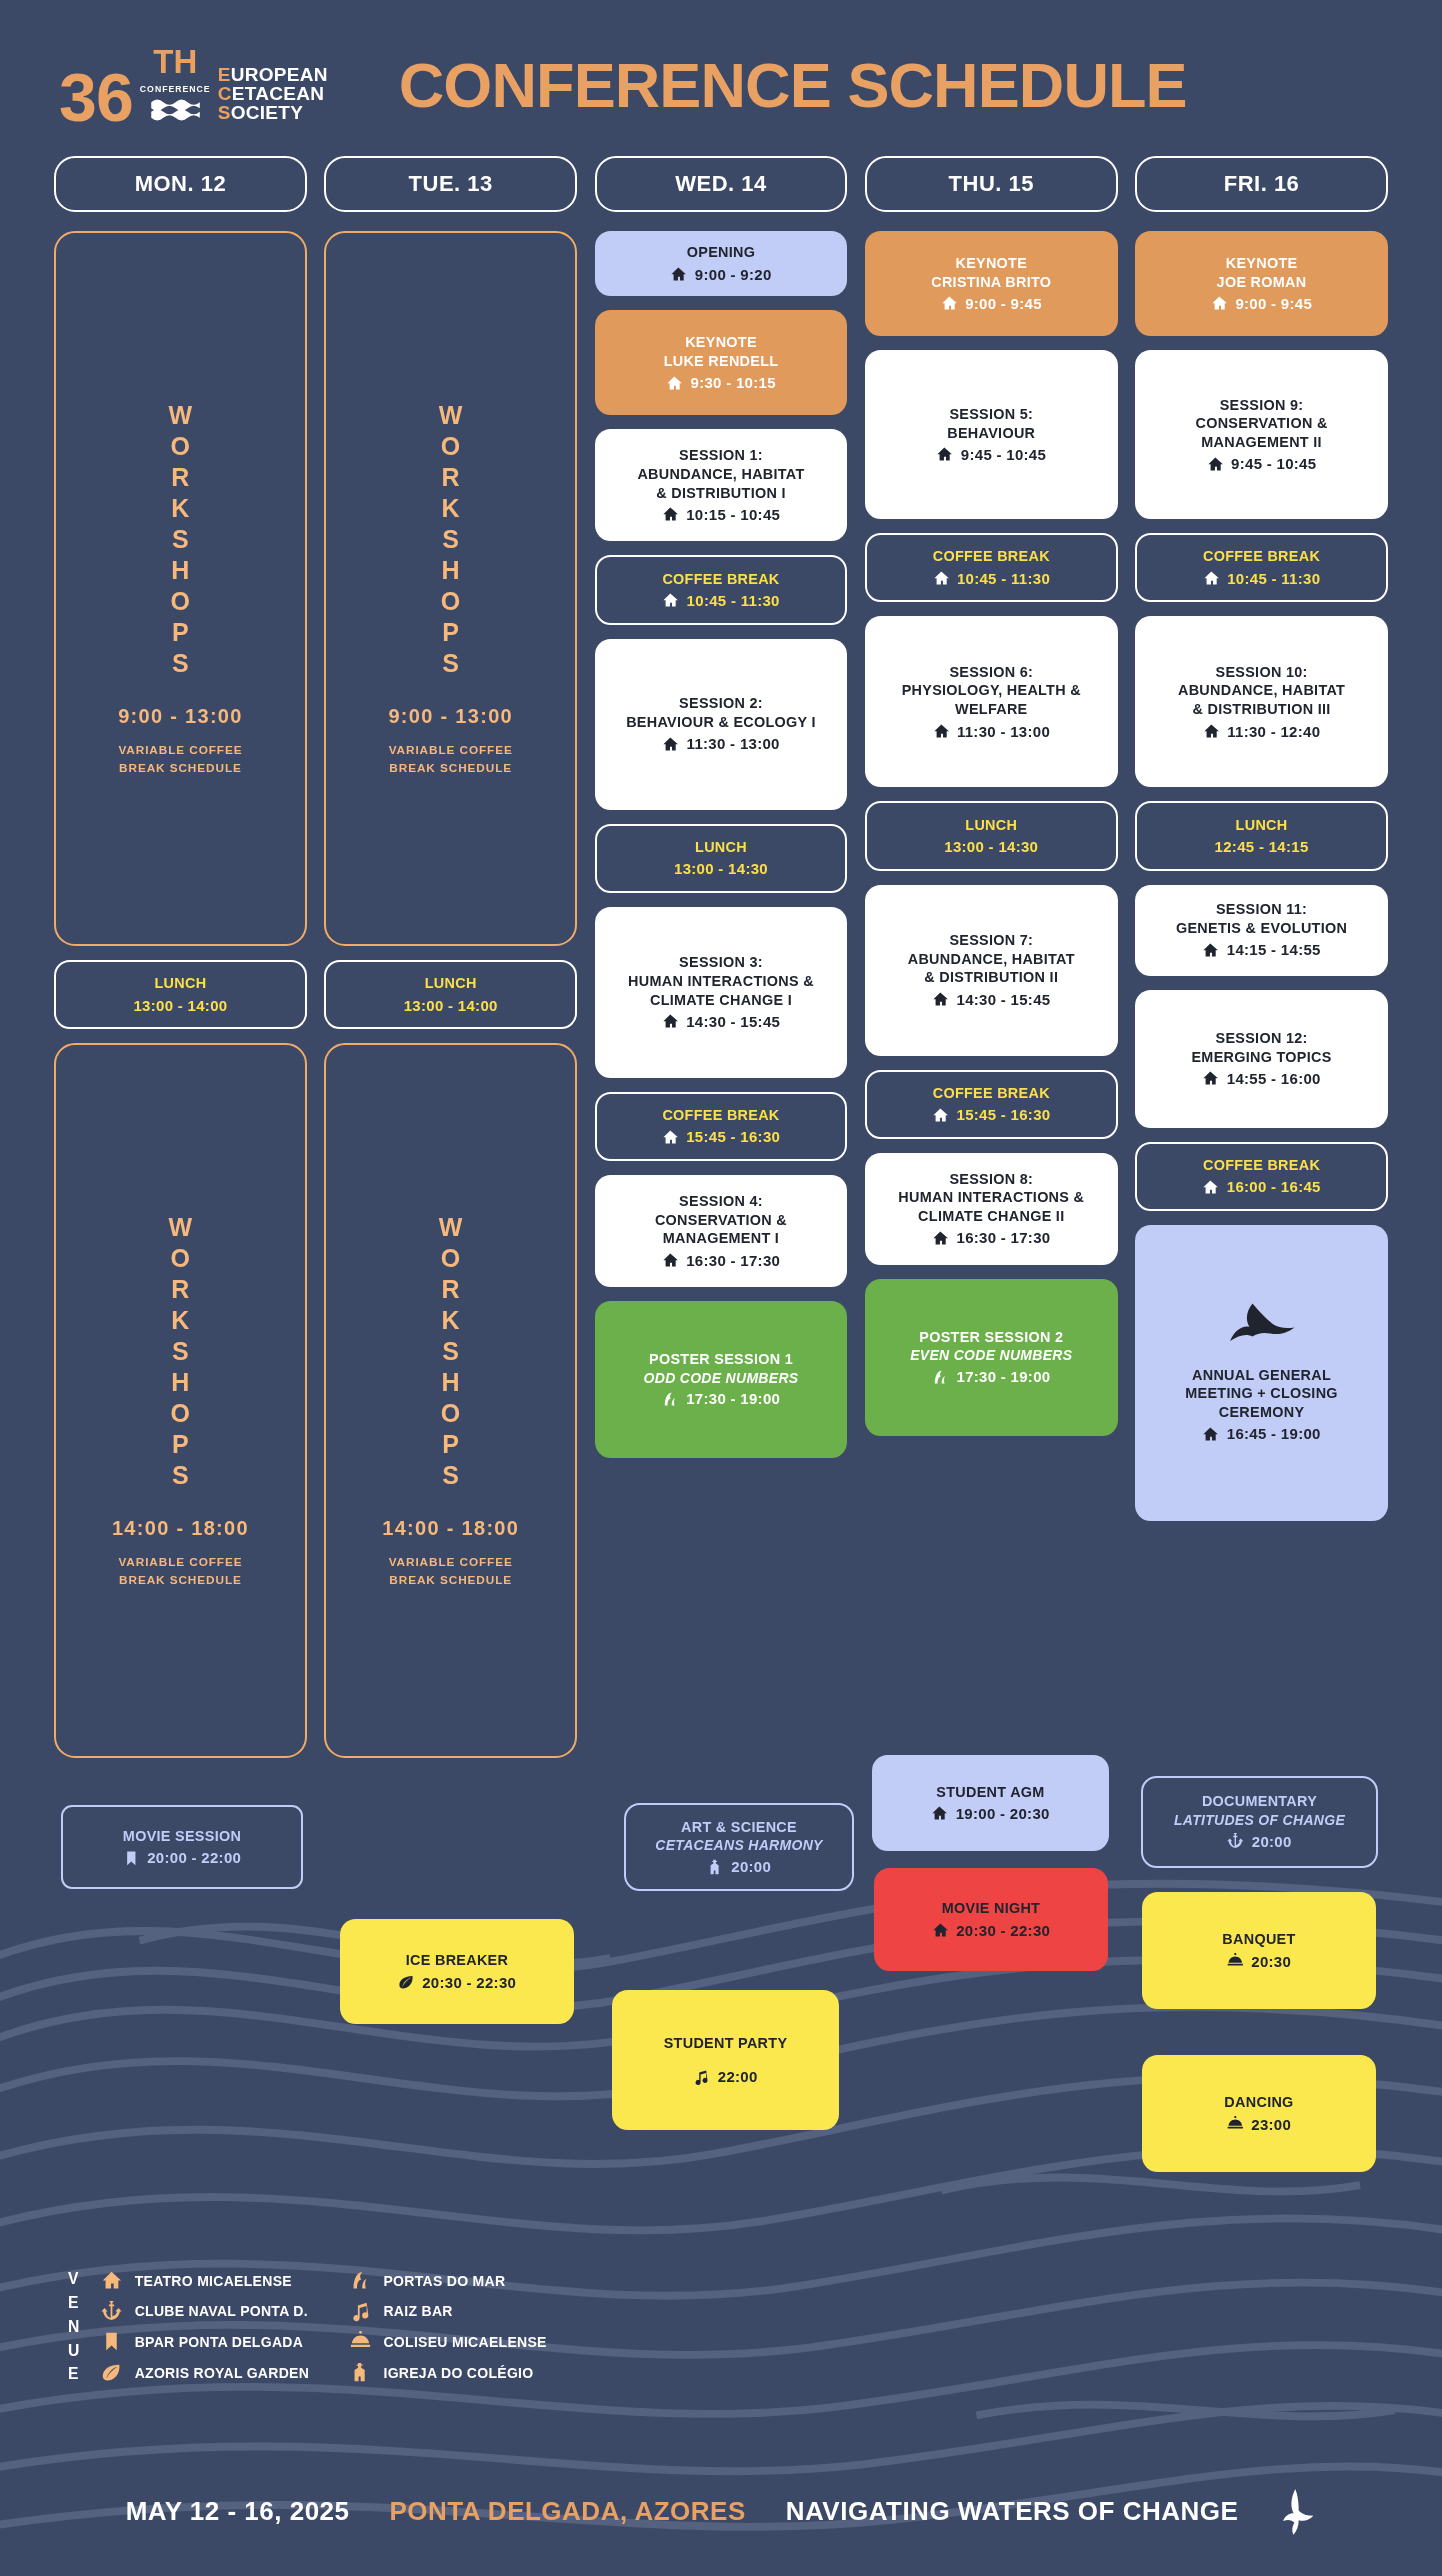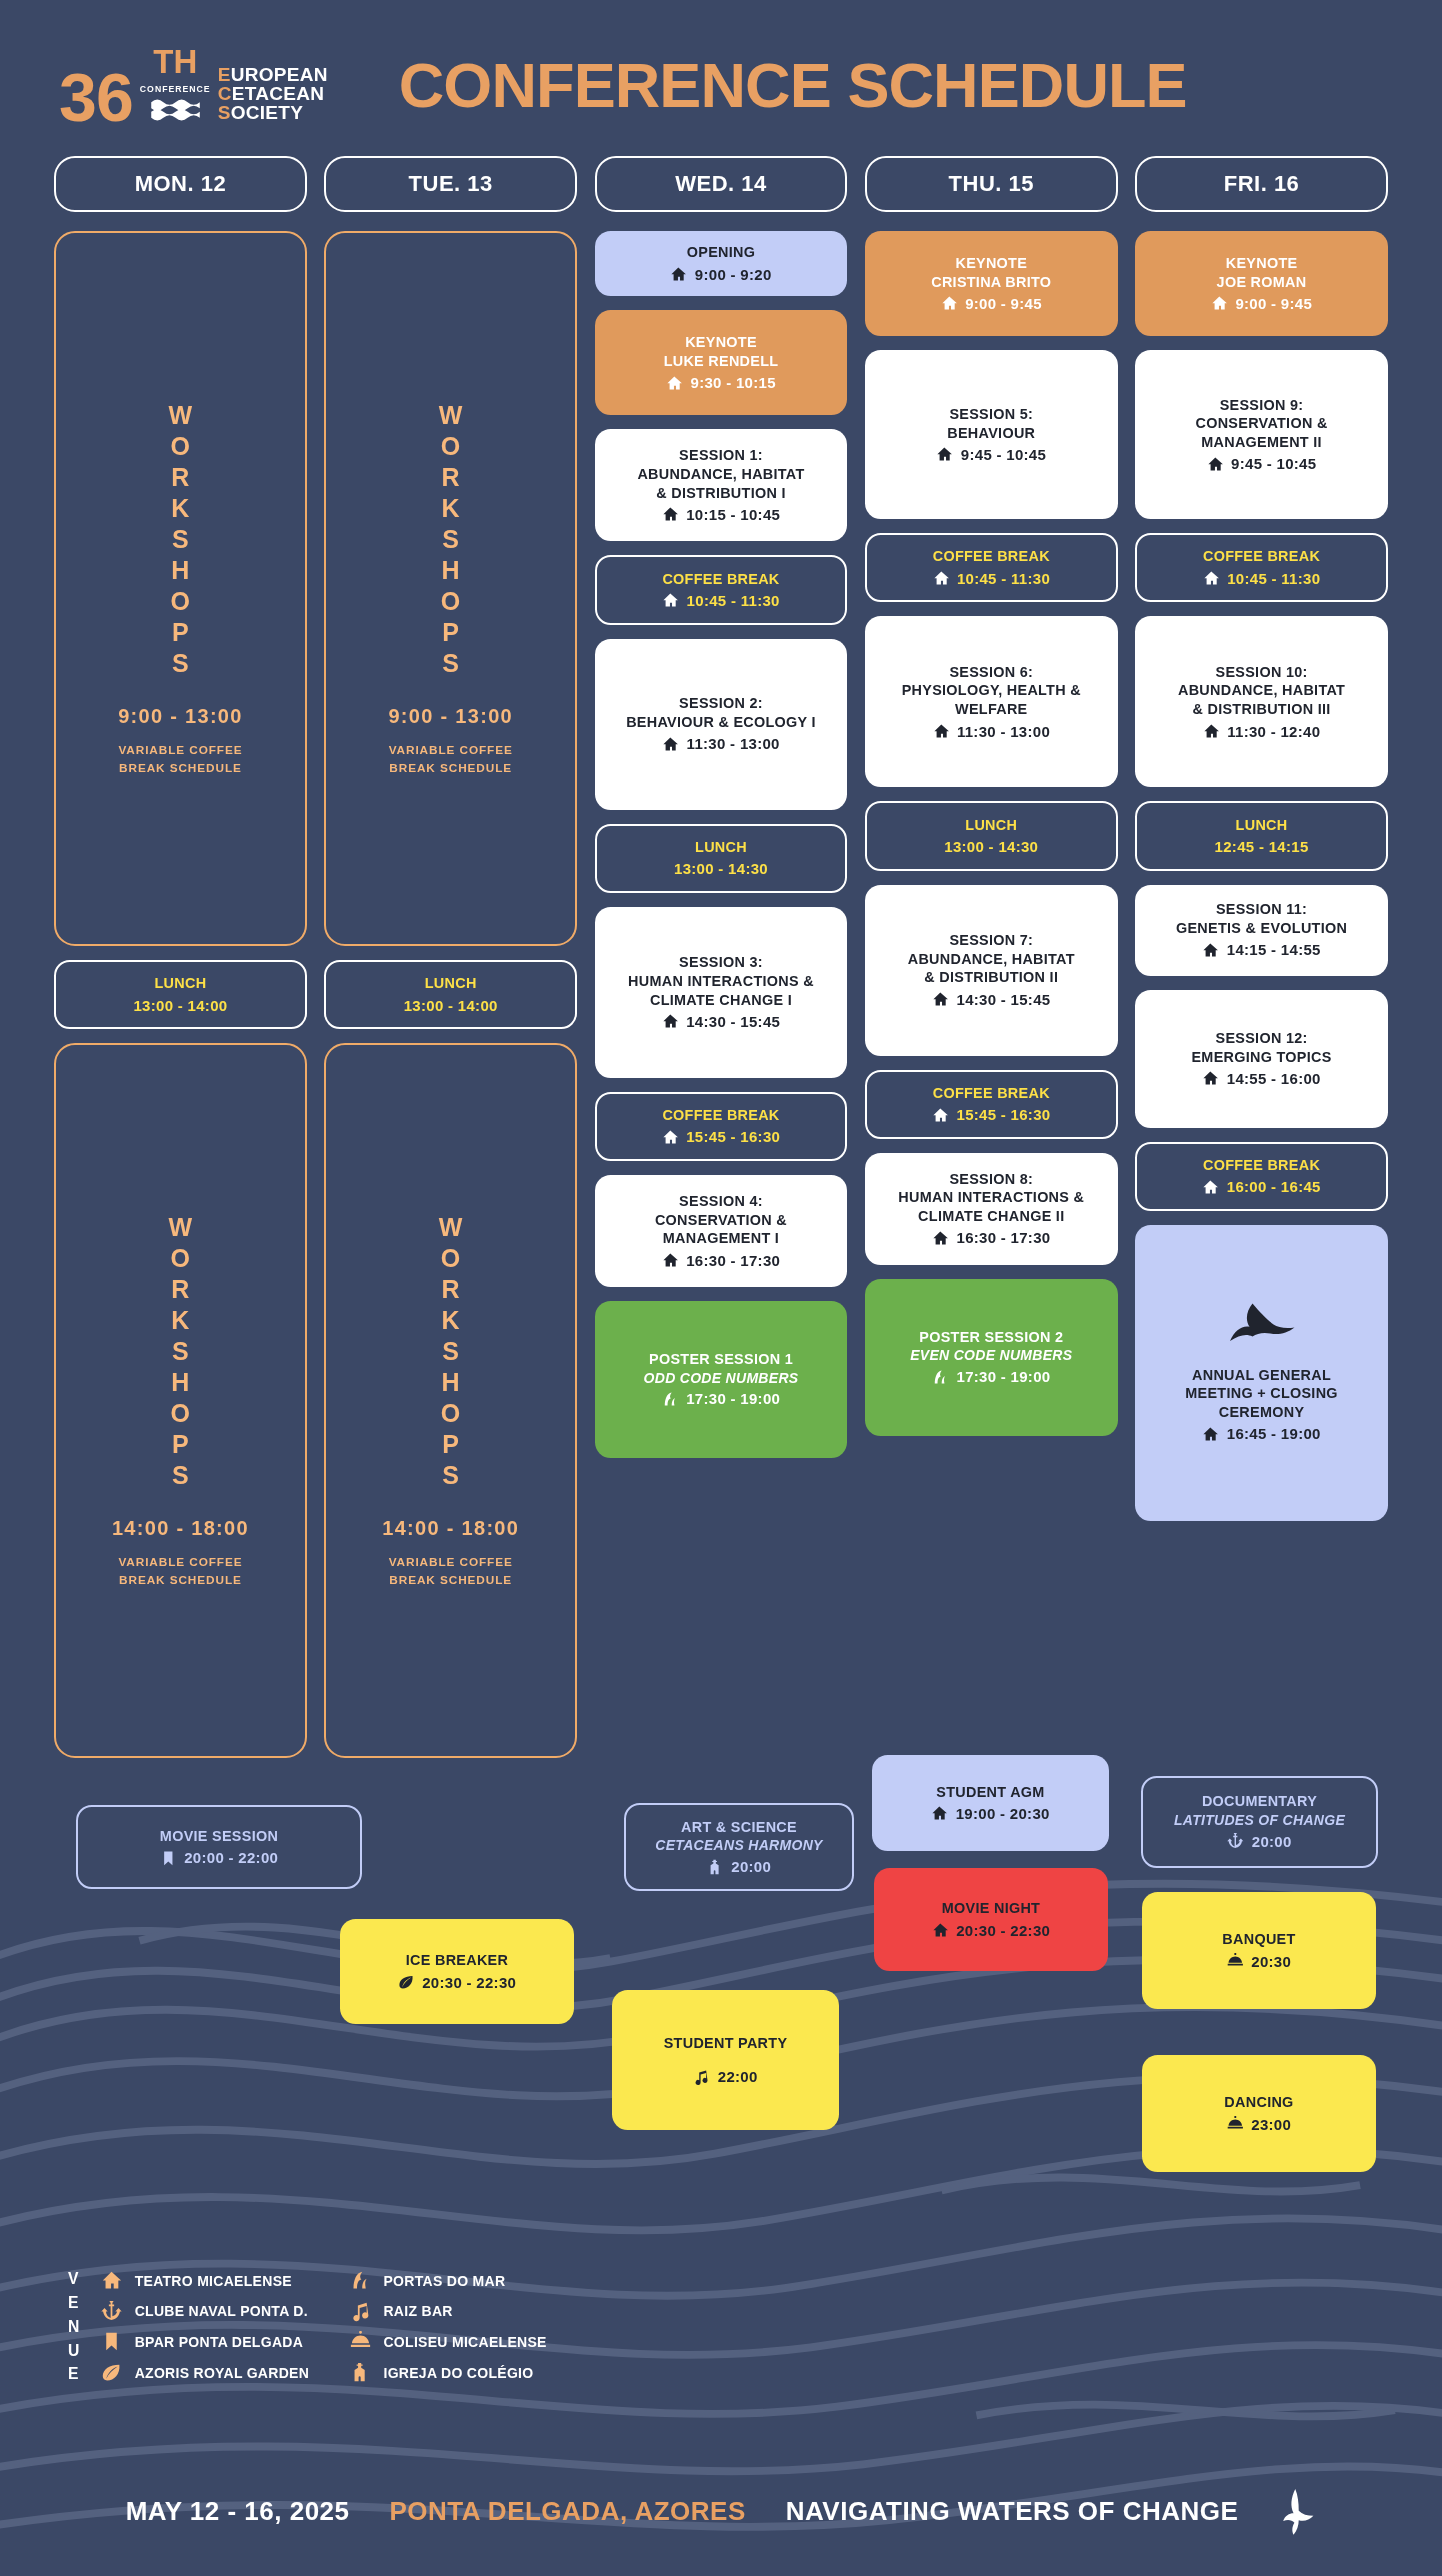--- a/index.html
+++ b/index.html
@@ -539,21 +539,21 @@
           <svg width="16.6" height="16.6" viewBox="0 0 24 24">
             <path fill="#20242e" d="M12 2 L23 12 h-3.2 v9 h-5.3 v-5.6 h-3 V21 H5.2 v-9 H2 Z"></path>
           </svg>
           <span>16:45 - 19:00</span>
         </div>
       </div>
     </div>
   </div>
 
 <div class="evening" id="evening">
-    <div class="card c-outline-lilac" style="min-height: 84px; left: 76px; top: 33px; width: 286px;">
+    <div class="card c-outline-lilac" style="min-height: 84px; left: 61px; top: 33px; width: 242px; border-radius: 11px;">
       <div class="title">MOVIE SESSION</div>
       <div class="time">
         <svg width="16.6" height="16.6" viewBox="0 0 24 24">
           <path fill="#c2cdf7" d="M6 2 h12 v20 l-6 -5.4 L6 22 Z"></path>
         </svg>
         <span>20:00 - 22:00</span>
       </div>
     </div>
     <div class="card c-yellow" style="min-height: 105px; left: 340px; top: 147px; width: 234px;">
       <div class="title">ICE BREAKER</div>

